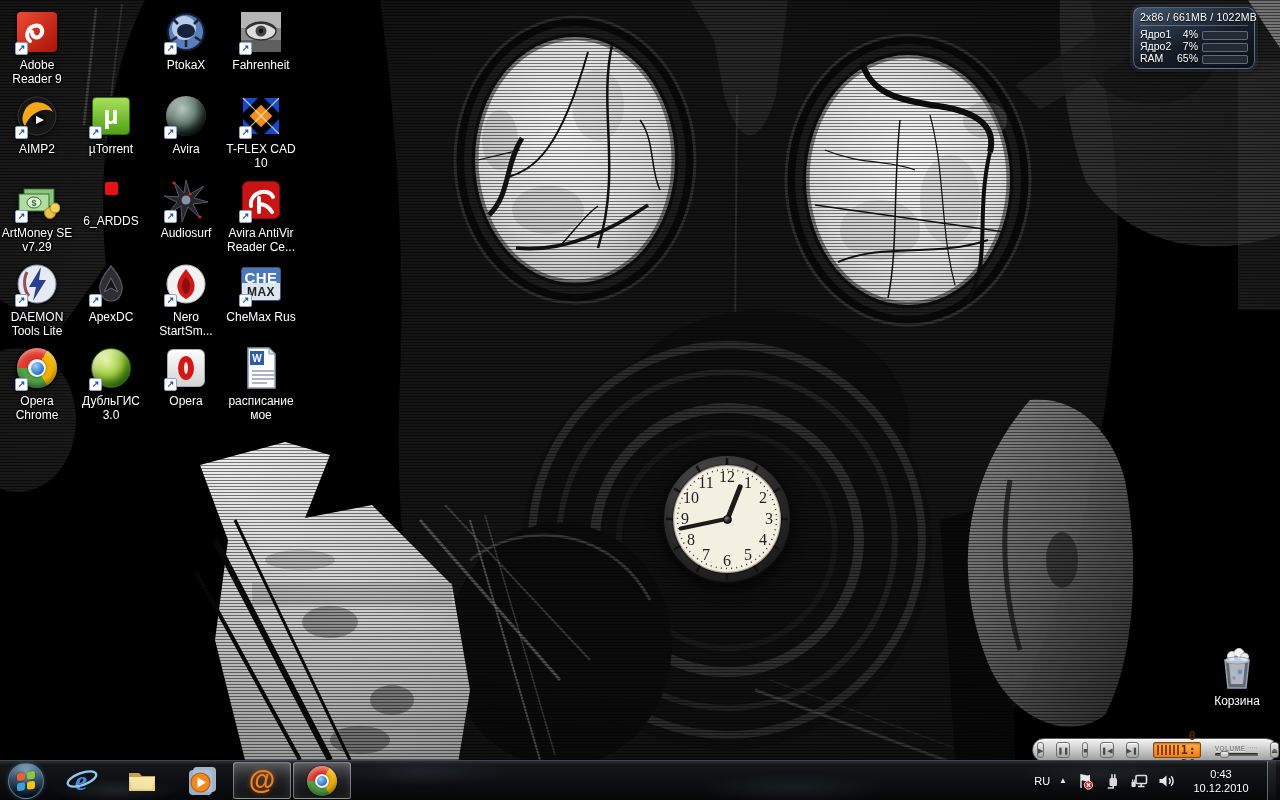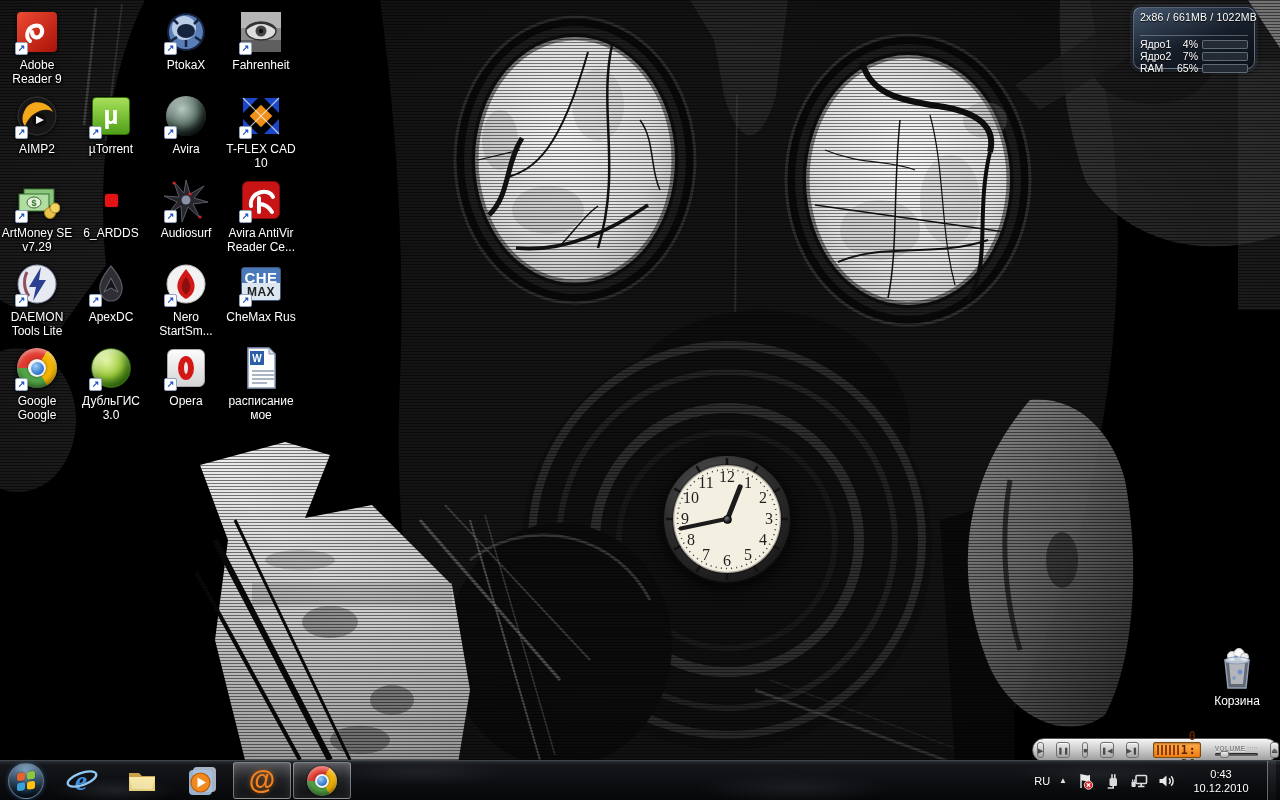--- a/index.html
+++ b/index.html
@@ -39,23 +39,23 @@
   .chrome-orb.small .core { width:10px; height:10px; margin:-5px 0 0 -5px; }
 
   .opera-o { width:16px; height:24px; border:6px solid #d41616; border-radius:50%; }
 
   
   #cpu-gadget { position:absolute; left:1133px; top:7px; width:122px; height:62px; border-radius:8px;
      background:linear-gradient(160deg, rgba(70,90,115,.92), rgba(22,30,42,.94) 55%, rgba(10,14,22,.95));
      border:1px solid rgba(170,190,215,.45); box-shadow:0 0 0 3px rgba(90,110,140,.18), 0 2px 6px rgba(0,0,0,.7);
      color:#fff; padding:3px 6px 4px 6px; display:flex; flex-direction:column; }
   #cpu-gadget .hdr { font-size:10.5px; text-align:center; letter-spacing:.2px;
-     border-bottom:1px solid rgba(200,215,235,.35); padding-bottom:12px; margin-bottom:2px;
+     border-bottom:1px solid rgba(200,215,235,.35); padding-bottom:2px; margin-bottom:2px;
      text-shadow:0 1px 1px #000; white-space:nowrap; }
-  .meter { display:flex; align-items:center; font-size:10.5px; height:13px; text-shadow:0 1px 1px #000; }
+  .meter { display:flex; align-items:flex-end; font-size:10.5px; height:13px; text-shadow:0 1px 1px #000; }
   .meter .mlbl { width:36px; }
   .meter .mval { width:26px; text-align:right; padding-right:4px; }
   .meter .bar { flex:1; height:9px; background:#232a33; border:1px solid rgba(190,205,225,.4);
      border-radius:2px; overflow:hidden; }
   .meter .fill { height:100%; }
   .fill-blue  { background:linear-gradient(180deg,#9fd0ff,#3f8fd8 45%,#1f5fa8); }
   .fill-green { background:linear-gradient(180deg,#b0f29a,#3ed23e 45%,#1f9a1f); }
 
   
   #clock-gadget { position:absolute; left:661px; top:453px; width:132px; height:132px;
@@ -344,21 +344,21 @@
           <ellipse cx="20" cy="25.5" rx="7" ry="5.5" fill="#e4f2da" stroke="#2f6f2f"></ellipse>
           <text x="20" y="29" font-size="9" text-anchor="middle" fill="#2f6f2f" font-weight="bold">$</text>
           <circle cx="36" cy="36" r="5.5" fill="#e8c24a" stroke="#a8821a"></circle>
           <circle cx="41" cy="31" r="5" fill="#f0d060" stroke="#a8821a"></circle>
         </svg>
       <span class="sc">↗</span>
     </div>
     <div class="lbl">ArtMoney SE v7.29</div>
   </div>
 
-  <div class="cell" style="left:74px;top:176px">
+  <div class="cell" style="left:74px;top:164px">
     <div class="ic">
       <div style="width:13px;height:13px;background:#e41414;border-radius:2px;box-shadow:0 0 2px #500"></div>
     </div>
     <div class="lbl">6_ARDDS</div>
   </div>
 
   <div class="cell" style="left:149px;top:176px">
     <div class="ic">
       <svg width="44" height="44" viewBox="0 0 44 44">
           <path d="M22 2 L26 16 L40 8 L30 20 L44 24 L29 26 L36 40 L24 29 L18 44 L17 28 L4 36 L13 24 L0 18 L15 19 L10 4 L20 15 Z" fill="#26262c" stroke="#5a5a66" stroke-width="1"></path>
@@ -431,21 +431,21 @@
   </div>
 
   <div class="cell" style="left:0px;top:344px">
     <div class="ic">
       <div class="chrome-orb">
           <div class="ring"></div>
           <div class="core"></div>
         </div>
       <span class="sc">↗</span>
     </div>
-    <div class="lbl">Google Google</div>
+    <div class="lbl">Opera Chrome</div>
   </div>
 
   <div class="cell" style="left:74px;top:344px">
     <div class="ic">
       <div class="sphere" style="width:40px;height:40px;background:radial-gradient(circle at 38% 30%,#e6f4a8,#9ccc3a 48%,#45840f 85%);box-shadow:inset -4px -6px 8px rgba(0,50,0,.55), inset 3px 4px 6px rgba(255,255,255,.5);border:1px solid #2f6008"></div>
       <span class="sc">↗</span>
     </div>
     <div class="lbl">ДубльГИС 3.0</div>
   </div>
 

